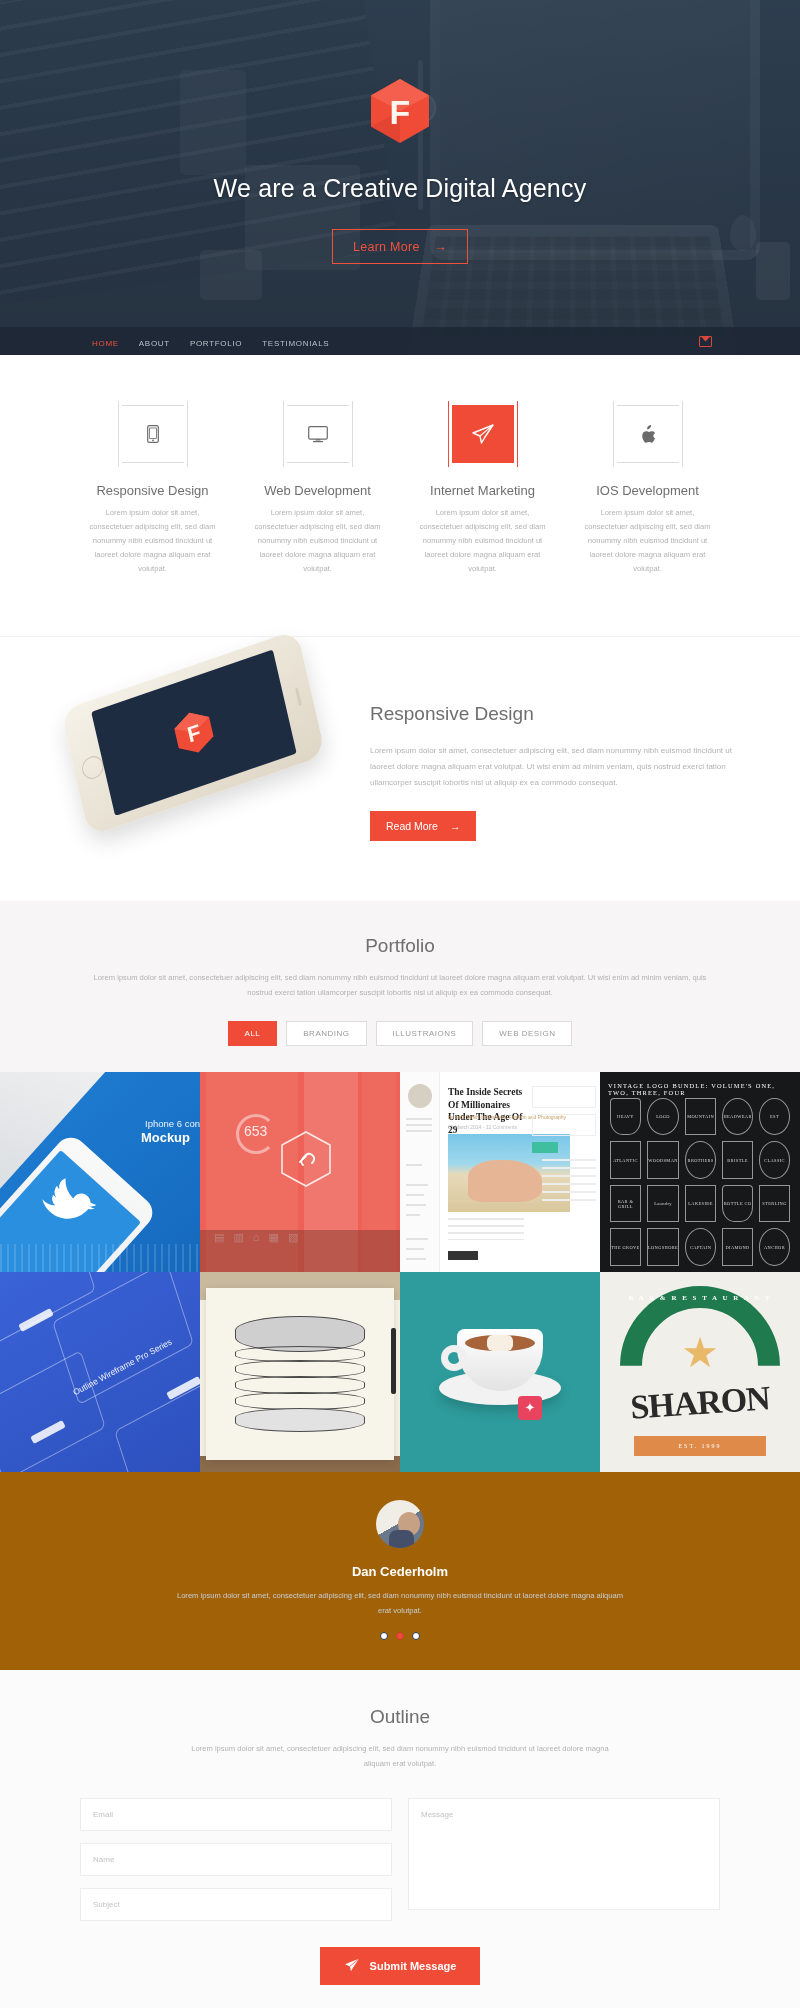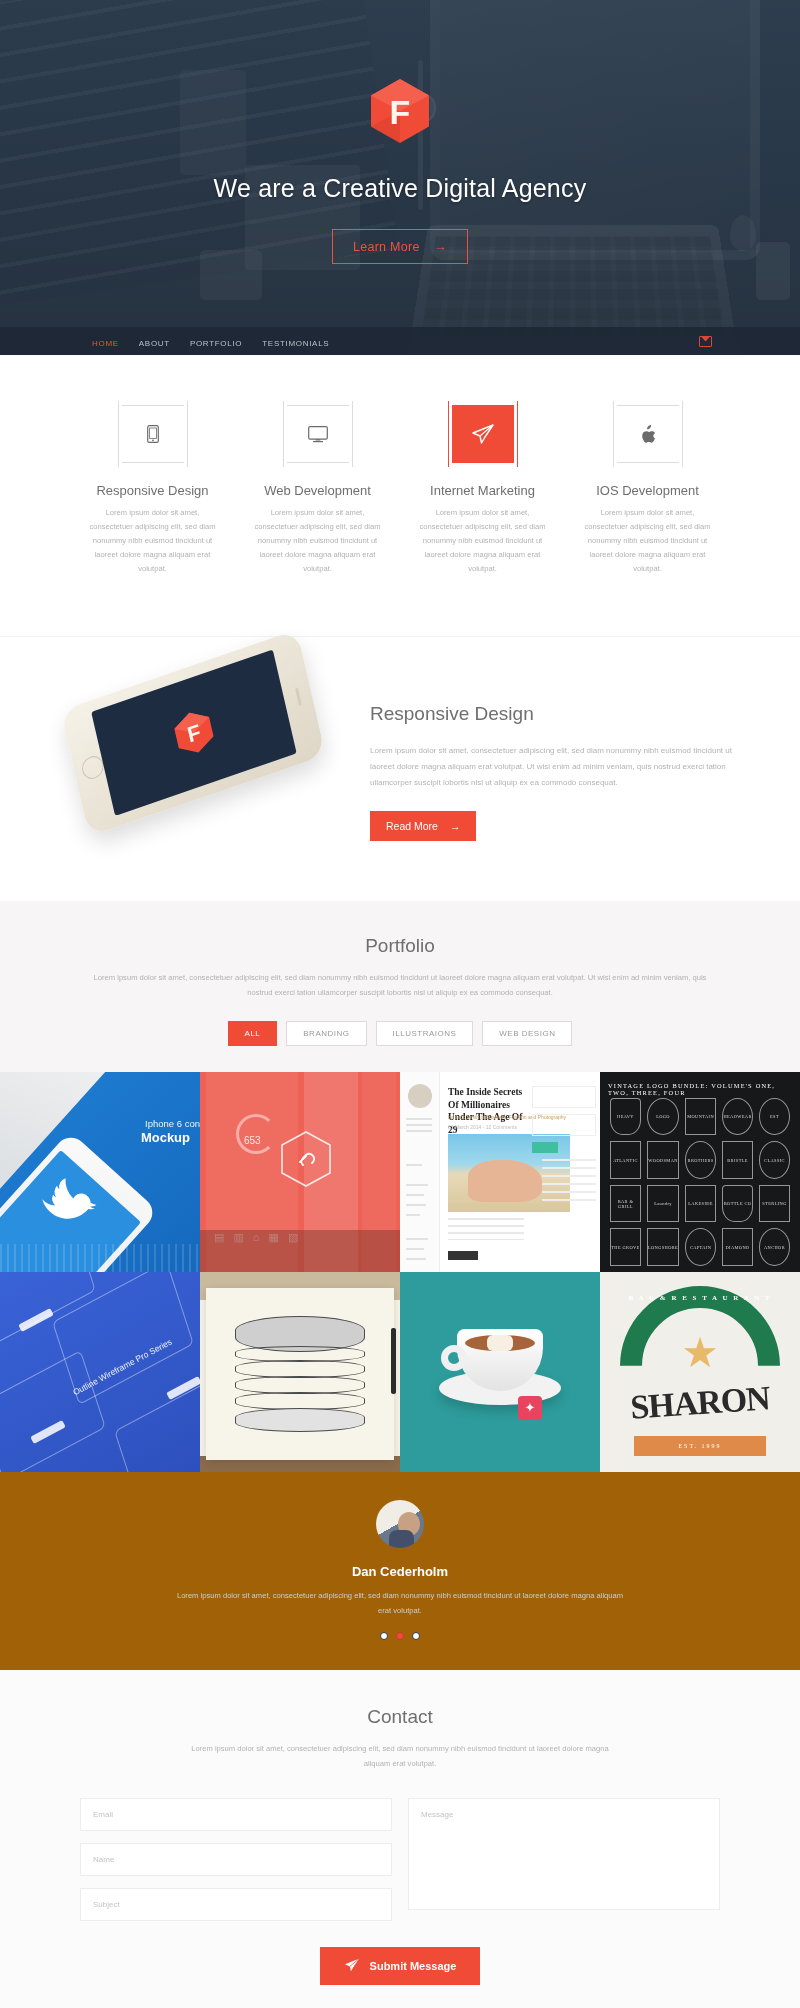--- a/index.html
+++ b/index.html
@@ -176,21 +176,21 @@
   .t-twitter .cap2 { position: absolute; right: 10px; top: 58px; color: #fff; font-size: 13px; font-weight: 700; }
   .t-twitter .dots { position: absolute; left: 0; right: 0; bottom: 0; height: 28px; background: repeating-linear-gradient(90deg, rgba(255,255,255,.14) 0 2px, transparent 2px 7px); }
 
   
   .t-red { background: #ee6156; }
   .t-red .col { position: absolute; top: 0; bottom: 0; background: rgba(255,255,255,.07); }
   .t-red .c1 { left: 6px; width: 92px; }
   .t-red .c2 { left: 104px; width: 54px; background: rgba(255,255,255,.14); }
   .t-red .c3 { left: 162px; right: 4px; background: rgba(255,255,255,.05); }
   .t-red .ring { position: absolute; left: 36px; top: 42px; width: 40px; height: 40px; border: 3px solid rgba(255,255,255,.45); border-right-color: transparent; border-radius: 50%; }
-  .t-red .ringtxt { position: absolute; left: 44px; top: 63px; color: rgba(255,255,255,.85); font-size: 10px; }
+  .t-red .ringtxt { position: absolute; left: 44px; top: 51px; color: rgba(255,255,255,.85); font-size: 14px; }
   .t-red .hexmark { position: absolute; left: 80px; top: 58px; width: 52px; height: 58px; }
   .t-red .iconrow { position: absolute; left: 14px; bottom: 28px; display: flex; gap: 9px; color: rgba(255,255,255,.55); font-size: 11px; }
   .t-red .strip { position: absolute; left: 0; right: 0; bottom: 0; height: 42px; background: rgba(120,50,40,.45); }
 
   
   .t-blog { background: #fff; }
   .t-blog .side { position: absolute; left: 0; top: 0; bottom: 0; width: 40px; background: #fbfbfb; border-right: 1px solid #eee; }
   .t-blog .ava { position: absolute; left: 8px; top: 12px; width: 24px; height: 24px; border-radius: 50%; background: #d8cfc3; }
   .t-blog .sline { position: absolute; left: 6px; width: 26px; height: 2px; background: #e2e2e2; }
   .t-blog h4 { position: absolute; left: 48px; top: 14px; right: 70px; font-family: "Liberation Serif", serif; font-size: 9.5px; line-height: 1.35; color: #222; font-weight: 700; }
@@ -590,21 +590,21 @@
     <div class="testi-name">Dan Cederholm</div>
     <p class="testi-text">Lorem ipsum dolor sit amet, consectetuer adipiscing elit, sed diam nonummy nibh euismod tincidunt ut laoreet dolore magna aliquam erat volutpat.</p>
     <div class="testi-dots">
       <span class="dot"></span>
       <span class="dot active"></span>
       <span class="dot"></span>
     </div>
   </section>
 
   <section class="contact">
-    <h2 class="ct-title">Contact</h2>
+    <h2 class="ct-title">Outline</h2>
     <p class="ct-sub">Lorem ipsum dolor sit amet, consectetuer adipiscing elit, sed diam nonummy nibh euismod tincidunt ut laoreet dolore magna aliquam erat volutpat.</p>
 
     <div class="ct-form">
       <div class="ct-left">
         <input class="fld" type="email" placeholder="Email" style="">
         <input class="fld" type="text" placeholder="Name" style="">
         <input class="fld" type="text" placeholder="Subject" style="">
       </div>
       <div class="ct-right">
         <textarea class="ta" placeholder="Message" style=""></textarea>

